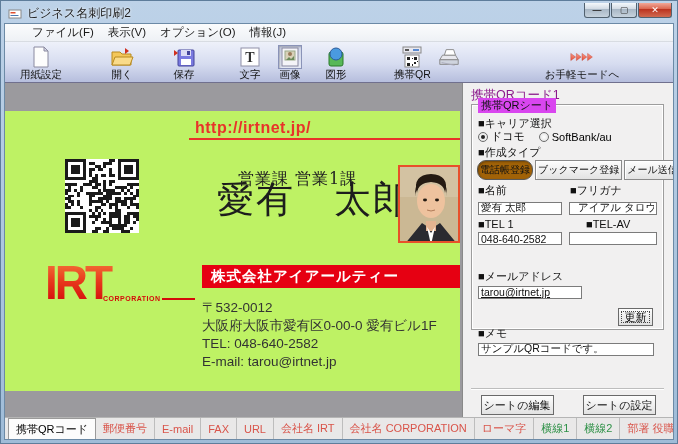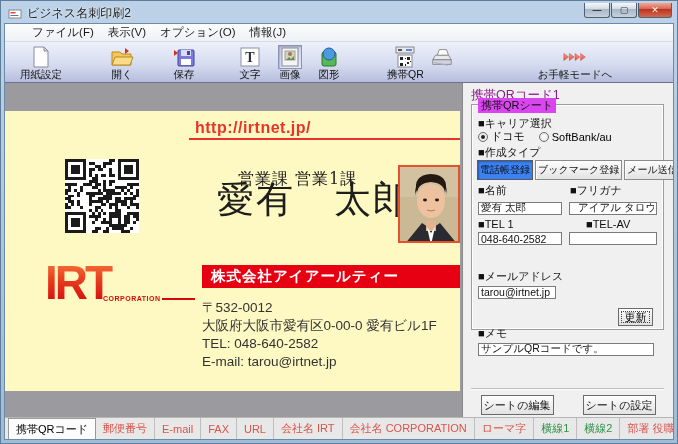--- a/index.html
+++ b/index.html
@@ -35,21 +35,21 @@
   }
   .tool-item { display:flex; flex-direction:column; align-items:center; cursor:pointer; padding:1px 3px; }
   .tool-item .ticon { width:24px; height:24px; display:flex; align-items:center; justify-content:center; }
   .tool-item .tlabel { font-size:10.5px; color:#111; margin-top:-1px; white-space:nowrap; }
   .tool-item.selected .ticon { border:1px solid #8a93b8; background:linear-gradient(#cfd5ea,#e7ebf6); box-shadow:inset 1px 1px 2px rgba(0,0,0,.25); }
 
   .main { flex:1; display:flex; overflow:hidden; }
 
   .workspace { width:457px; background:#9b9a9e; position:relative; overflow:hidden; }
   .card {
-    position:absolute; left:0px; top:28px; width:455px; height:280px; background:#fef9c3;
+    position:absolute; left:0px; top:28px; width:455px; height:280px; background:#bef264;
   }
   .card-url { position:absolute; left:190px; top:8px; font-size:16px; font-weight:bold; color:#e8332a; letter-spacing:.5px; }
   .card-url-line { position:absolute; left:184px; top:27px; right:0; height:2px; background:#e8332a; }
   .qr-box { position:absolute; left:60px; top:48px; width:74px; height:74px; }
   .dept { position:absolute; left:233px; top:58px; font-family:"DejaVu Serif","Liberation Serif",serif; font-size:16px; color:#222; letter-spacing:1px; }
   .person-name { position:absolute; left:212px; top:64px; font-family:"DejaVu Serif","Liberation Serif",serif; font-size:37px; color:#1d1d1d; letter-spacing:2px; }
   .photo { position:absolute; right:0px; top:54px; width:62px; height:78px; border:2px solid #e8502a; background:#c9b694; overflow:hidden; }
   .logo { position:absolute; left:40px; top:150px; width:150px; }
   .logo-text {
     font-size:46px; font-weight:bold; letter-spacing:-3px; line-height:.92; font-family:"Liberation Sans",sans-serif;
@@ -69,21 +69,21 @@
   .sp-label { font-size:11px; color:#111; }
   .carrier-row { position:absolute; left:6px; top:24px; display:flex; align-items:center; gap:14px; }
   .radio-item { display:flex; align-items:center; gap:3px; cursor:pointer; font-size:11px; }
   .radio-dot { width:10px; height:10px; border-radius:50%; border:1px solid #6c6c6c; background:radial-gradient(#fff,#dcdcdc); position:relative; }
   .radio-dot.on::after { content:""; position:absolute; left:2px; top:2px; width:4px; height:4px; border-radius:50%; background:#222; }
   .type-row { position:absolute; left:5px; top:55px; right:4px; display:flex; gap:2px; }
   .type-btn {
     font-size:10px; padding:2px 2px; border:1px solid #8a8a8a; background:linear-gradient(#fdfdfd,#e3e3e3);
     box-shadow:1px 1px 0 #fff inset; cursor:pointer; white-space:nowrap; flex:0 0 auto; color:#111;
   }
-  .type-btn.active { background:#3b82f6; box-shadow:inset 1px 1px 2px rgba(0,0,0,.3); border-color:#5a5a5a; }
+  .type-btn.active { background:#a16207; box-shadow:inset 1px 1px 2px rgba(0,0,0,.3); border-color:#5a5a5a;border-radius:9px; }
   .fieldgrid { position:absolute; left:6px; top:78px; right:6px; }
   .frow { display:flex; margin-bottom:2px; }
   .fcol { width:92px; }
   .fcol2 { flex:1; }
   .tinput {
     width:84px; height:13px; border:1px solid #7b7b7b; background:#fff; font-size:10.5px; padding:0 2px;
     font-family:"Liberation Sans",sans-serif; color:#111;
   }
   .tinput.wide { width:88px;padding-left:8px; }
   .tinput.memo { width:176px; }
@@ -179,21 +179,21 @@
           <span class="ticon">
             <svg width="20" height="20" viewBox="0 0 20 20">
               <rect x="2" y="1" width="16" height="18" fill="#f4f4f8" stroke="#8888a0"></rect>
               <rect x="5" y="4" width="10" height="9" fill="#d8d0b8" stroke="#9a8"></rect>
               <circle cx="10" cy="7" r="2" fill="#9a7a5a"></circle>
               <path d="M6 13 l3 -3 l2 2 l3 -3 v4 z" fill="#6a8a5a"></path>
             </svg>
           </span>
           <span class="tlabel">画像</span>
         </div>
-        <div class="tool-item" style="margin-left: 9px;">
+        <div class="tool-item" style="margin-left: 16px;">
           <span class="ticon">
             <svg width="22" height="22" viewBox="0 0 22 22">
               <rect x="4" y="6" width="14" height="14" rx="2" fill="#58b858" stroke="#2a7a2a"></rect>
               <circle cx="11" cy="8" r="6" fill="#4a9ae0" stroke="#2a5a9a"></circle>
             </svg>
           </span>
           <span class="tlabel">図形</span>
         </div>
         <div class="tool-item" style="margin-left: 40px;">
           <span class="ticon">
@@ -531,21 +531,21 @@
               <div class="fcol2 sp-label">■TEL-AV</div>
             </div>
             <div class="frow">
               <div class="fcol"><input class="tinput" value="048-640-2582" style=""></div>
               <div class="fcol2"><input class="tinput wide" value="" style=""></div>
             </div>
             <div class="frow" style="margin-top:23px;">
               <div class="sp-label">■メールアドレス</div>
             </div>
             <div class="frow">
-              <input class="tinput" style="width: 78px;" value="tarou@irtnet.jp">
+              <input class="tinput" style="width: 104px; text-decoration: underline;" value="tarou@irtnet.jp">
             </div>
             <div class="frow" style="margin-top:27px;">
               <div class="sp-label">■メモ</div>
             </div>
             <div class="frow">
               <input class="tinput memo" value="サンプルQRコードです。" style="">
             </div>
           </div>
           <button class="update-btn">更新</button>
         </div>

